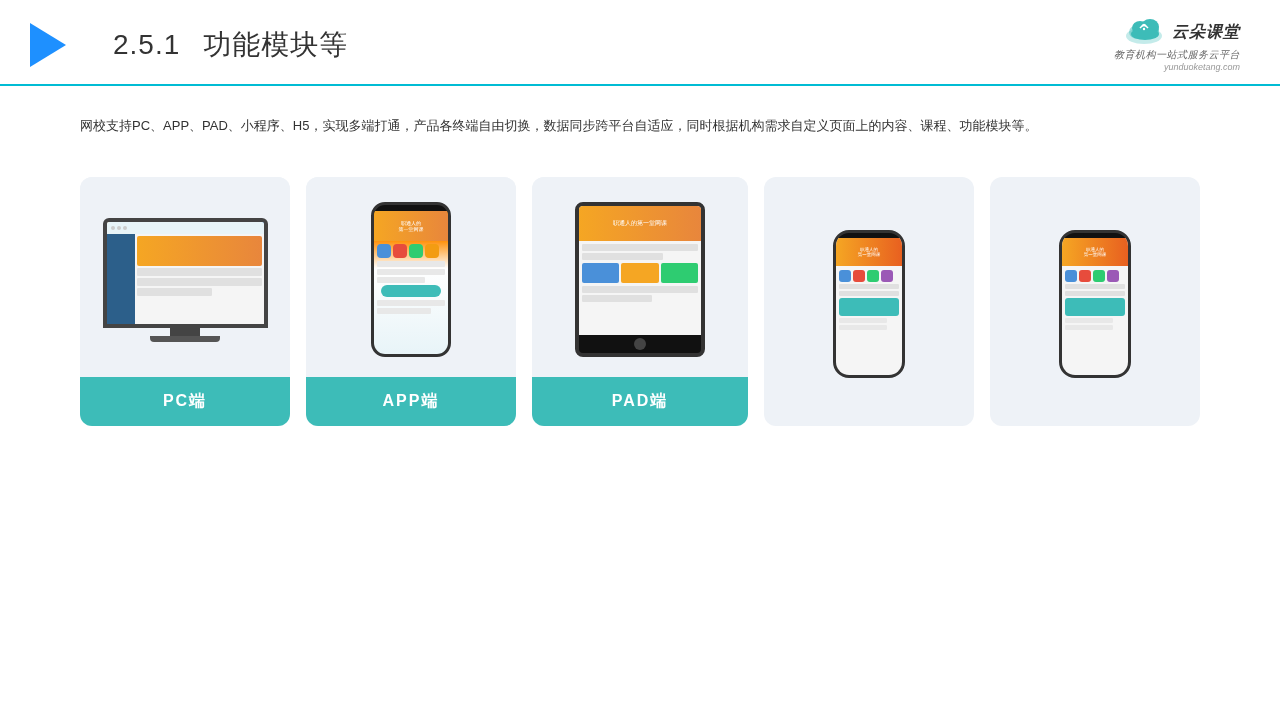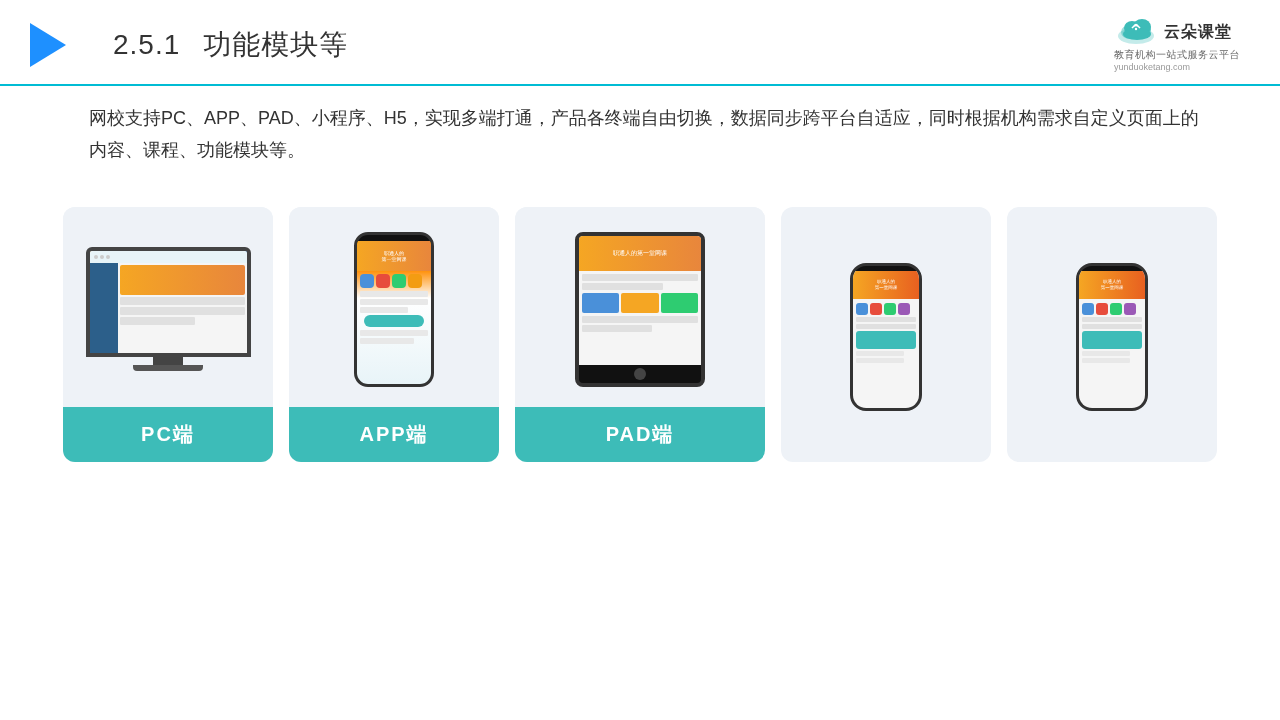--- a/index.html
+++ b/index.html
@@ -40,21 +40,22 @@
       letter-spacing: 1px;
     }
     .header-title span {
       font-weight: 400;
       color: #333;
       margin-left: 23px;
     }
     .logo-area {
       display: flex;
       flex-direction: column;
-      align-items: flex-start;
+      align-items: flex-end;
+      font-style: italic;
     }
     .logo-cloud {
       display: flex;
       align-items: center;
       gap: 6px;
     }
     .logo-text {
       font-size: 16px;
       color: #333;
       font-weight: 600;
@@ -68,25 +69,24 @@
       letter-spacing: 0.5px;
     }
     .logo-url {
       font-size: 9px;
       color: #999;
       text-align: center;
     }
 
     
     .description {
-      padding: 16px 80px 20px 80px;
-      font-size: 18px;
+      padding: 28px 80px 20px 80px;
+      font-size: 13px;
       color: #333;
       line-height: 1.8;
-      margin-left: 9px;
     }
 
     
     .cards-container {
       display: flex;
       gap: 16px;
       padding: 20px 60px;
       justify-content: center;
     }
 
@@ -105,21 +105,21 @@
       align-items: center;
       justify-content: center;
       padding: 20px 10px 15px 10px;
       min-height: 200px;
       background: #eef2f7;
     }
 
     .card-label {
       background: #3dbcb8;
       color: #fff;
-      font-size: 20px;
+      font-size: 16px;
       font-weight: 600;
       text-align: center;
       padding: 14px 0;
       letter-spacing: 2px;
     }
 
     
     .pc-mockup {
       display: flex;
       flex-direction: column;
@@ -421,21 +421,21 @@
             <div class="phone-bottom-btn"></div>
             <div class="phone-row" style="margin-top:3px"></div>
             <div class="phone-row" style="width:80%"></div>
           </div>
         </div>
       </div>
     </div>
     <div class="card-label">APP端</div>
   </div>
 
-  <div class="card" style="width:250px">
+  <div class="card" style="width:216px">
     <div class="card-image-area">
       <div class="tablet-mockup">
         <div class="tablet-screen">
           <div class="tablet-banner">
             <div class="tablet-banner-text">职通人的第一堂网课</div>
           </div>
           <div class="tablet-content">
             <div class="tablet-row"></div>
             <div class="tablet-row" style="width:70%"></div>
             <div class="tablet-cards">

